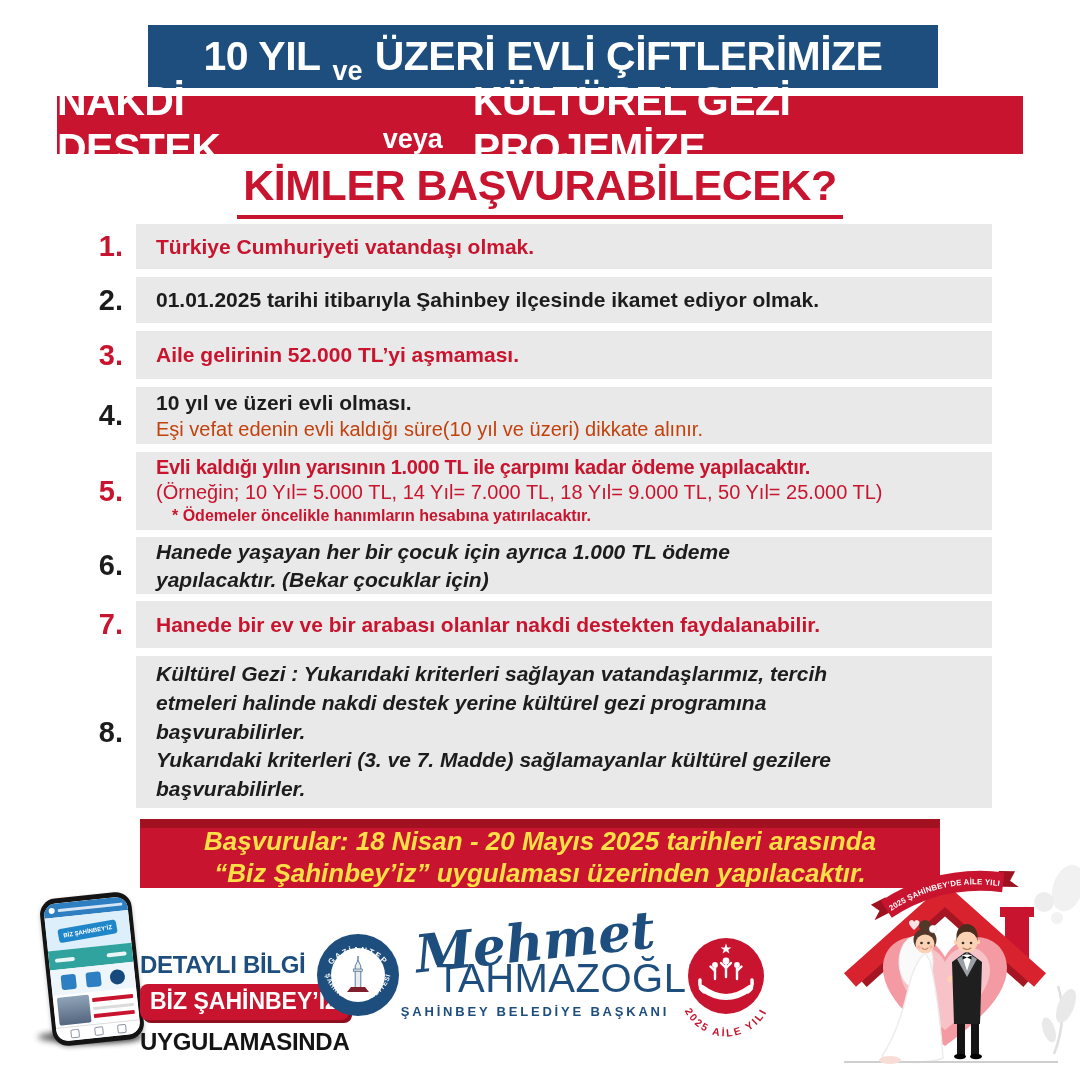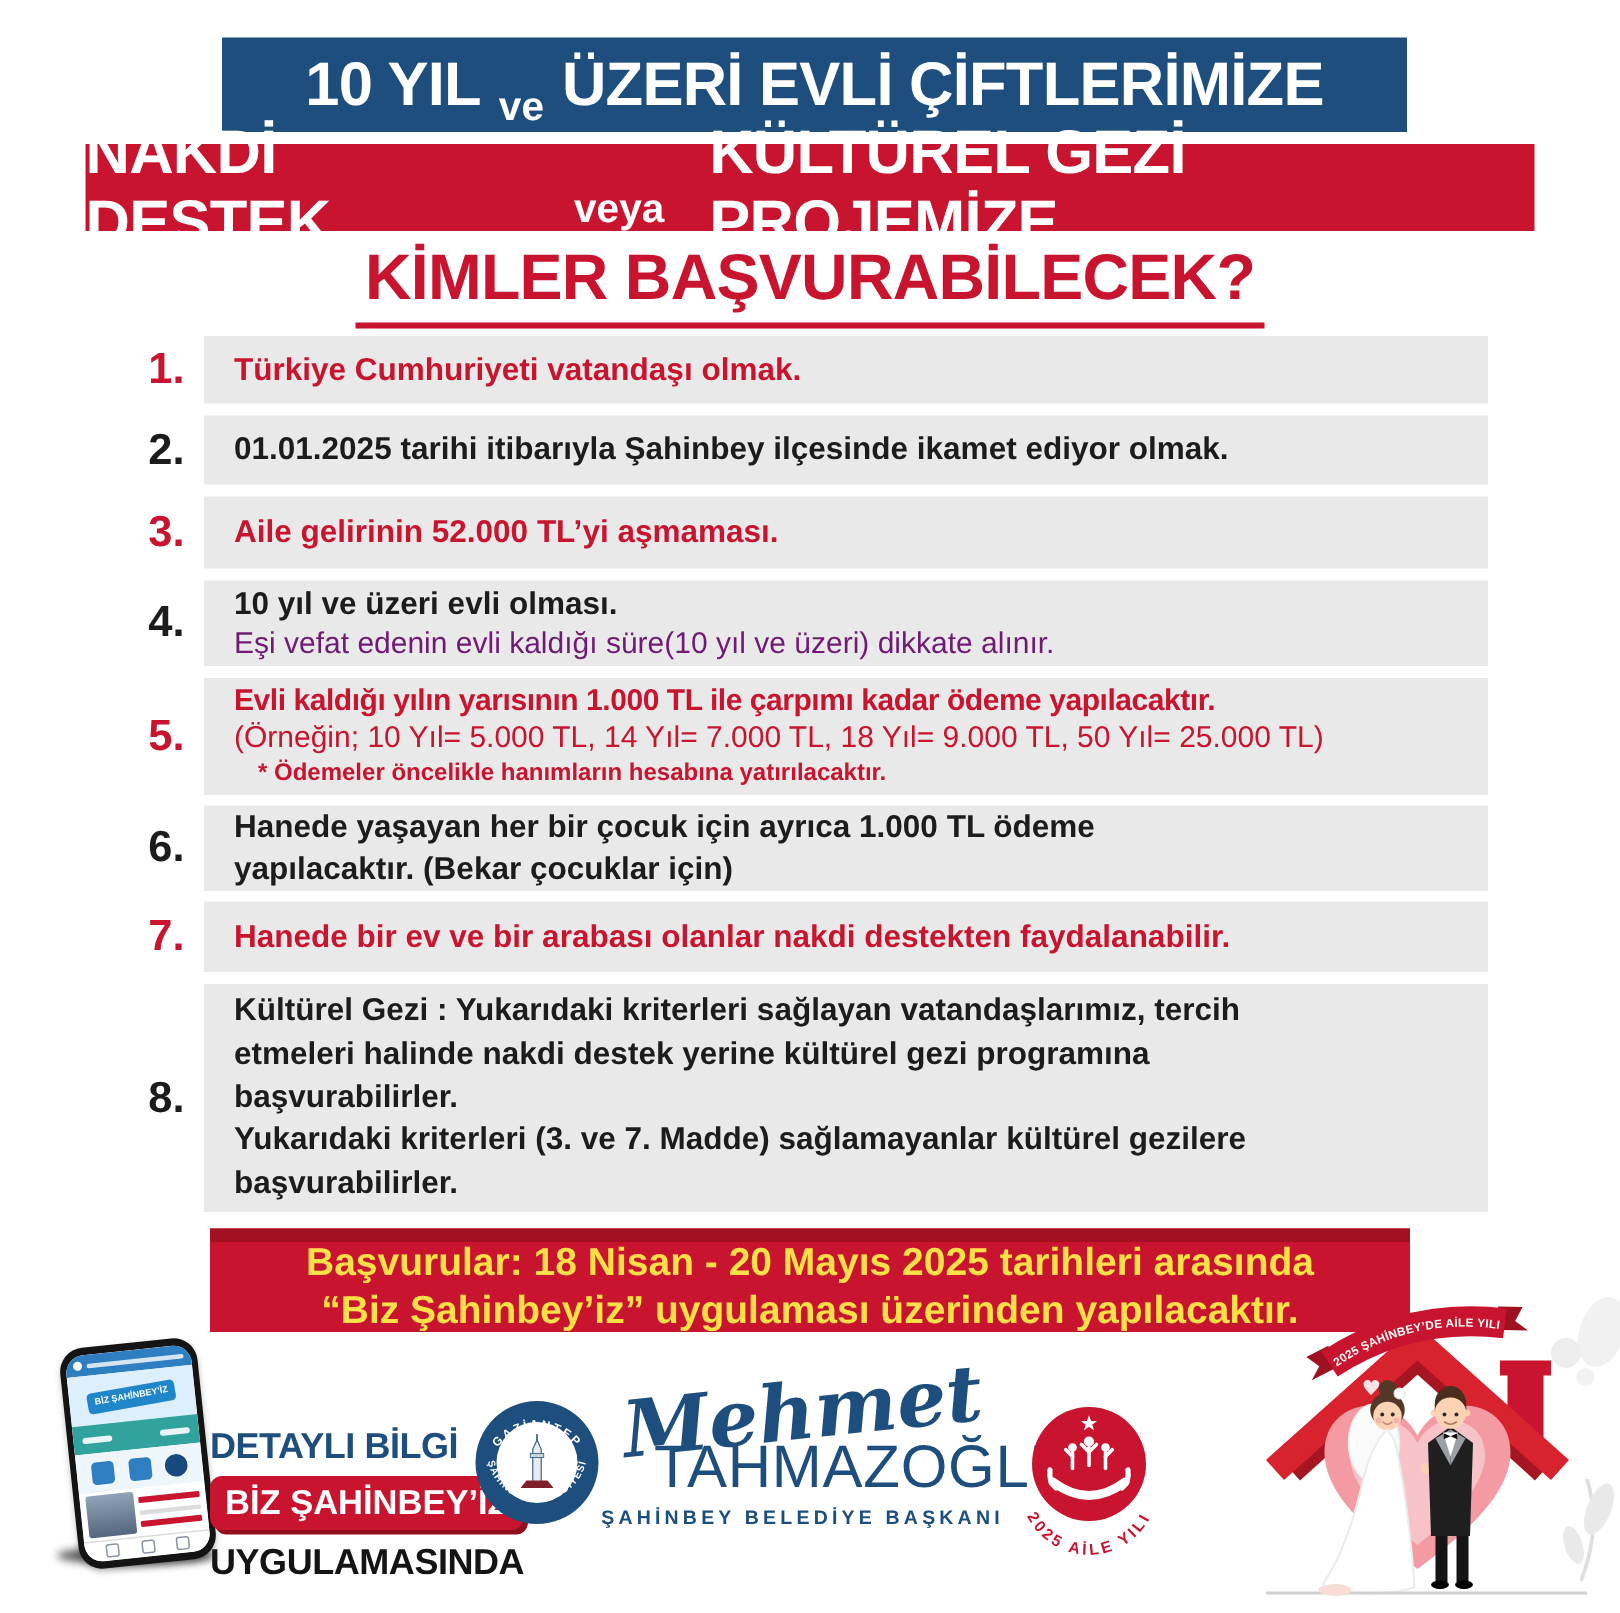--- a/index.html
+++ b/index.html
@@ -1,39 +1,39 @@
 <!DOCTYPE html>
 <html><head>
 <meta charset="utf-8">
 <style>
   html,body{margin:0;padding:0;background:#fff;}
   .page{position:relative;width:1080px;height:1075px;background:#ffffff;overflow:hidden;
         font-family:"Liberation Sans",sans-serif;}
-  .preline{white-space:pre-line;}
+  .preline{white-space:pre-line;font-style:italic;}
 
   
   .banner-blue{position:absolute;left:148px;top:25px;width:790px;height:63px;background:#1d4e7e;
     display:flex;align-items:center;justify-content:center;gap:12px;color:#fff;font-weight:bold;}
   .banner-red{position:absolute;left:57px;top:96px;width:966px;height:58px;background:#c8142e;
     display:flex;align-items:center;justify-content:center;gap:30px;color:#fff;font-weight:bold;}
   .b-big{font-size:41px;letter-spacing:-0.5px;}
   .b-small{font-size:27px;padding-top:8px;margin-top:21px;}
 
   .title-wrap{position:absolute;left:0;top:161px;width:100%;text-align:center;}
   .title-text{display:inline-block;font-size:43px;font-weight:bold;color:#c8142e;
     letter-spacing:-0.5px;border-bottom:4px solid #c8142e;padding:0 6px 5px;}
 
   
   .row{position:absolute;left:136px;width:856px;background:#e9e9e9;display:flex;align-items:center;}
   .row .num{position:absolute;right:calc(100% + 13px);font-size:29px;font-weight:bold;line-height:1;}
   .num-red{color:#c8142e;} .num-black{color:#1c1c1c;}
   .row-inner{padding:0 10px 0 20px;width:100%;box-sizing:border-box;}
   .t{font-weight:bold;font-size:21px;line-height:1.32;}
   .t-red{color:#c8142e;} .t-black{color:#1c1c1c;}
-  .t-sub{font-weight:normal;font-size:20px;color:#701a75;line-height:1.3;}
+  .t-sub{font-weight:normal;font-size:20px;color:#c2410c;line-height:1.3;}
   .t5-title{font-weight:bold;font-size:20px;color:#c8142e;letter-spacing:-0.3px;line-height:1.25;}
   .t5-example{font-weight:normal;font-size:20px;color:#c8142e;line-height:1.25;}
   .t5-note{font-weight:bold;font-size:16px;color:#c8142e;padding-left:16px;line-height:1.35;}
   .t8{font-size:21px;line-height:1.38;}
 
   
   .apply-banner{position:absolute;left:140px;top:819px;width:800px;height:60px;background:#c8142e;
     border-top:9px solid #a11120;color:#fde047;font-weight:bold;font-size:26px;line-height:1.22;
     display:flex;align-items:center;justify-content:center;text-align:center;}
 

